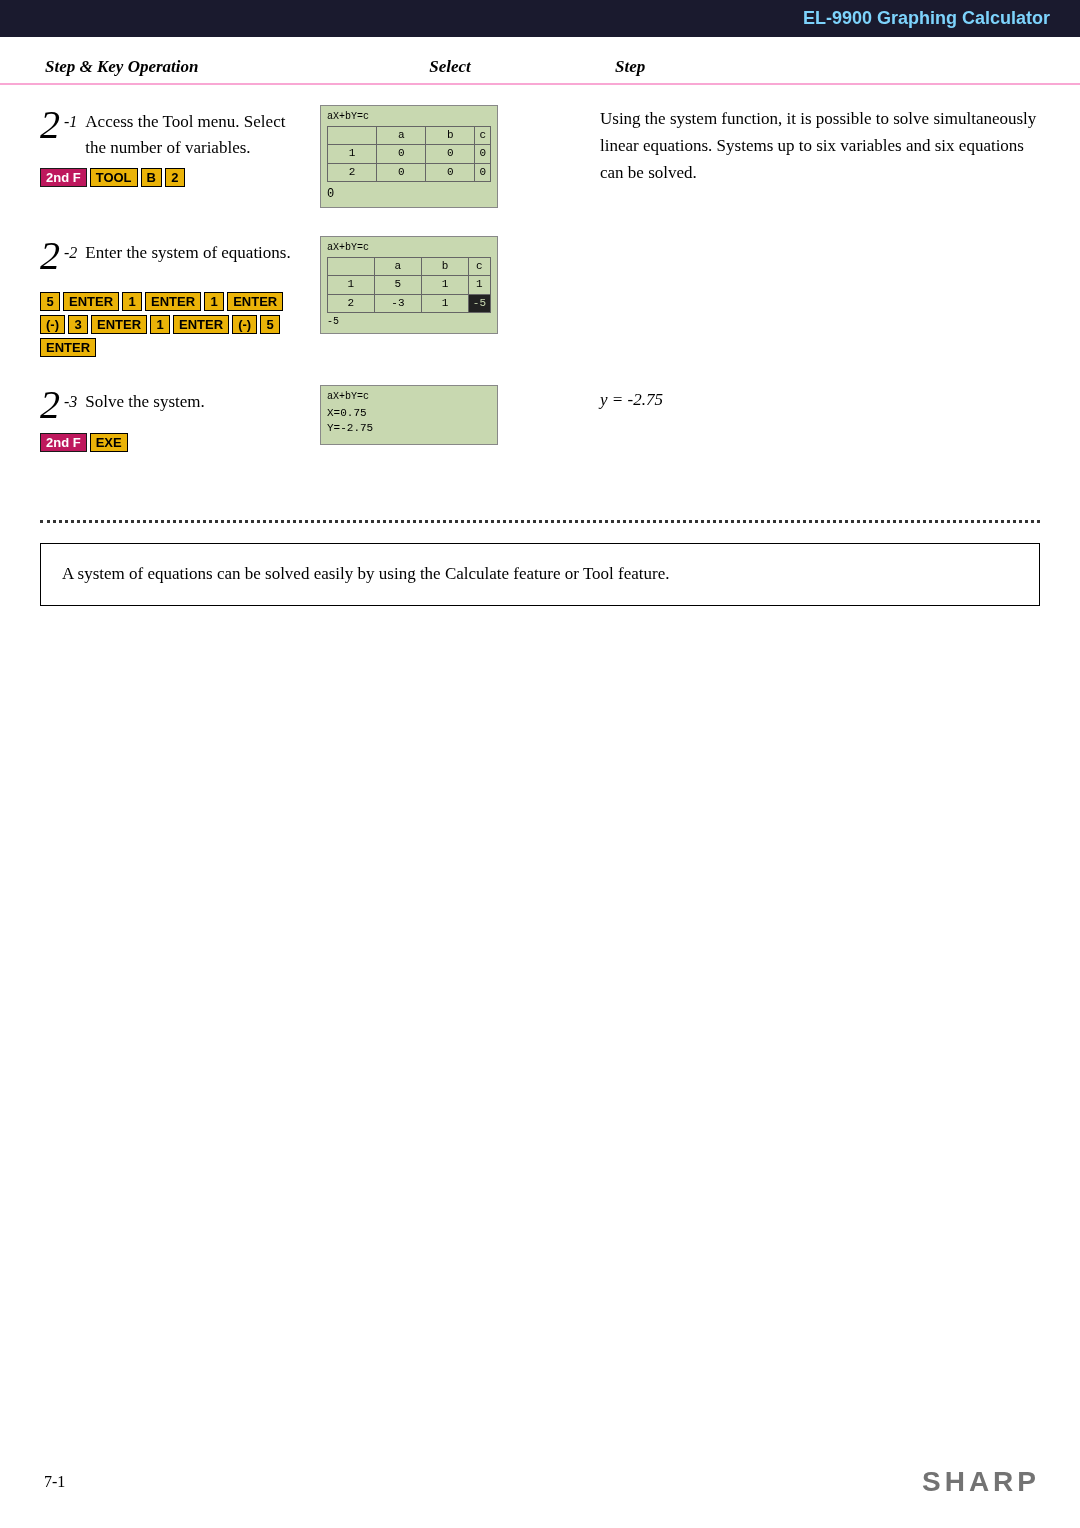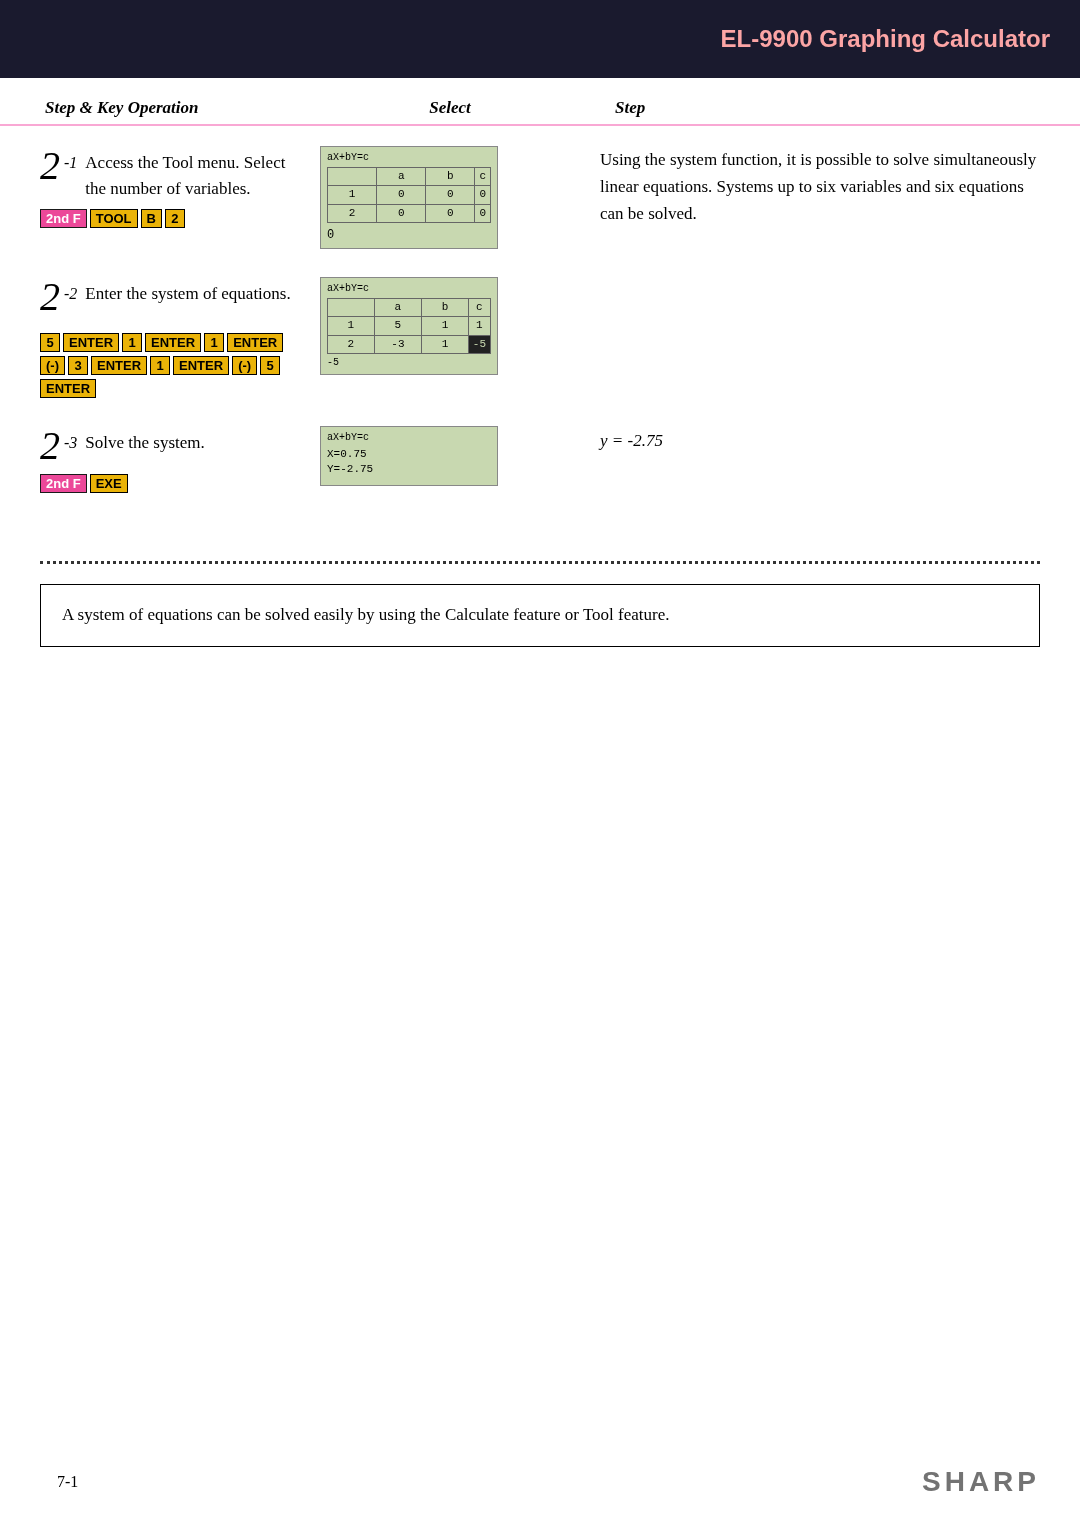--- a/index.html
+++ b/index.html
@@ -9,24 +9,24 @@
       background: #fff;
       font-family: Times New Roman, Times, serif;
       font-size: 18px;
       color: #000;
       position: relative;
     }
 
     
     .header {
       background: #1a1a2e;
-      color: #fca5a5;
+      color: #7dd3fc;
       text-align: right;
-      padding: 25px 30px;
-      font-size: 24px;
+      padding: 8px 30px;
+      font-size: 18px;
       font-weight: bold;
       font-family: Arial, sans-serif;
     }
 
     
     .col-headers {
       display: flex;
       border-bottom: 2px solid #f9a8d4;
       padding: 10px 40px 6px 45px;
       margin-top: 10px;
@@ -92,21 +92,21 @@
       padding: 1px 5px;
       font-size: 13px;
       font-family: Arial, sans-serif;
       font-weight: bold;
       background: #eab308;
       min-width: 20px;
       text-align: center;
     }
 
     .key-dark {
-      background: #ec4899;
+      background: #be185d;
       color: #fff;
       border: 1.5px solid #1a1a1a;
     }
 
     
     .lcd {
       border: 1.5px solid #888;
       background: #c8d8b0;
       font-family: 'Courier New', monospace;
       font-size: 11px;
@@ -154,21 +154,21 @@
       margin: 10px 40px 30px 40px;
       padding: 16px 21px;
       font-size: 17px;
       line-height: 1.7;
     }
 
     
     .footer {
       position: absolute;
       bottom: 30px;
-      left: 17px;
+      left: 4px;
       right: 0;
       display: flex;
       justify-content: space-between;
       align-items: center;
       padding: 0 40px;
     }
 
     .footer-page {
       font-size: 16px;
     }

